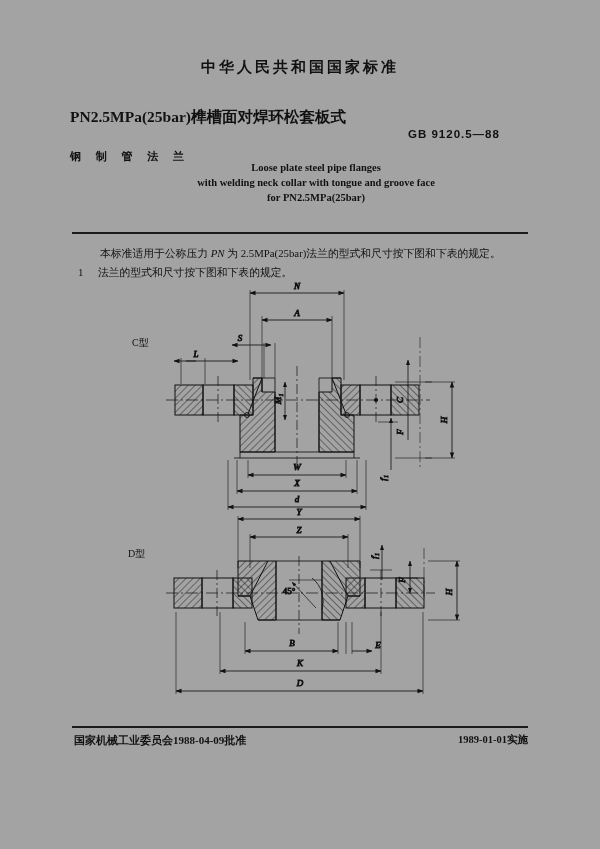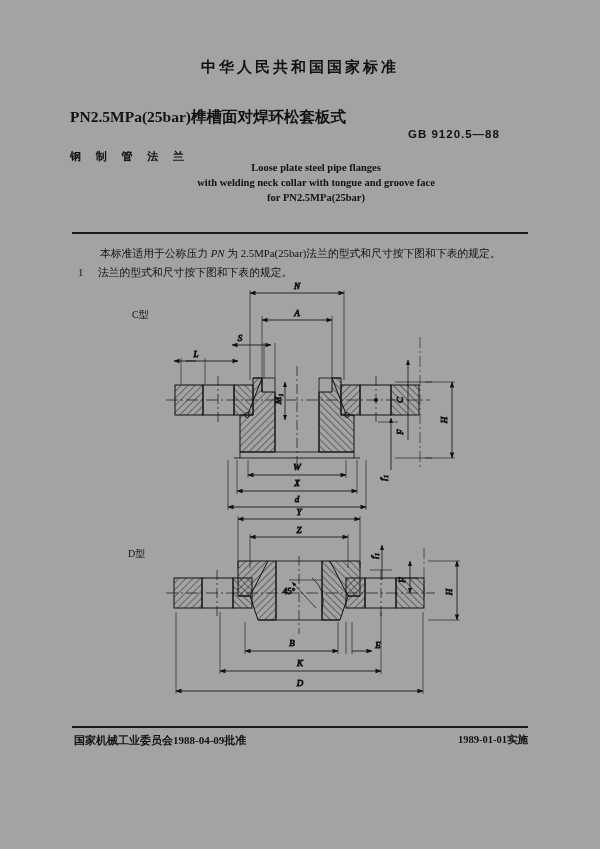--- a/index.html
+++ b/index.html
@@ -115,21 +115,21 @@
     font-size: 10.5px;
     font-weight: bold;
     white-space: nowrap;
   }
   .type-label {
     position: absolute;
     font-size: 10px;
     font-weight: normal;
     white-space: nowrap;
   }
-  #label-c { left: 132px; top: 308px; }
+  #label-c { left: 132px; top: 336px; }
   #label-d { left: 128px; top: 547px; }
 
   svg { display: block; }
   svg text {
     font-family: "Liberation Serif", "DejaVu Serif", serif;
     font-style: italic;
     font-size: 9px;
     fill: #111;
   }
   svg text.plain { font-style: normal; }

